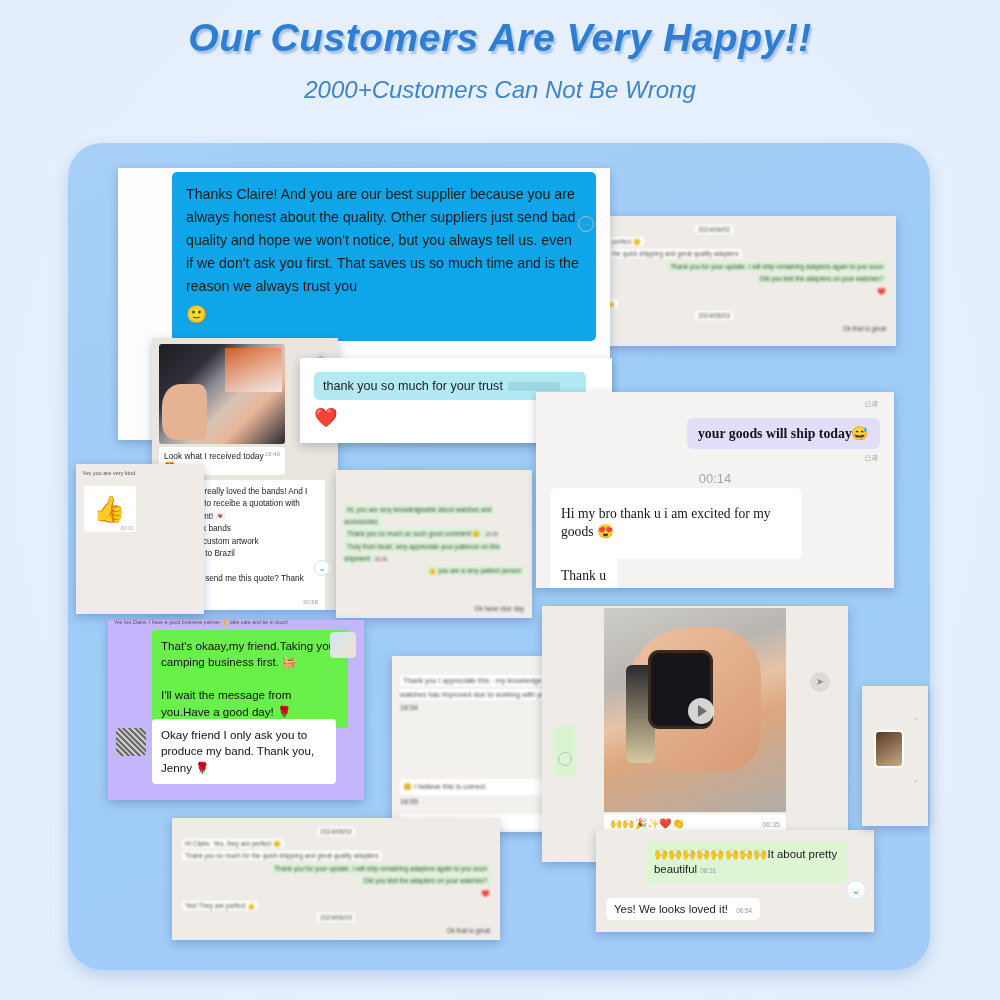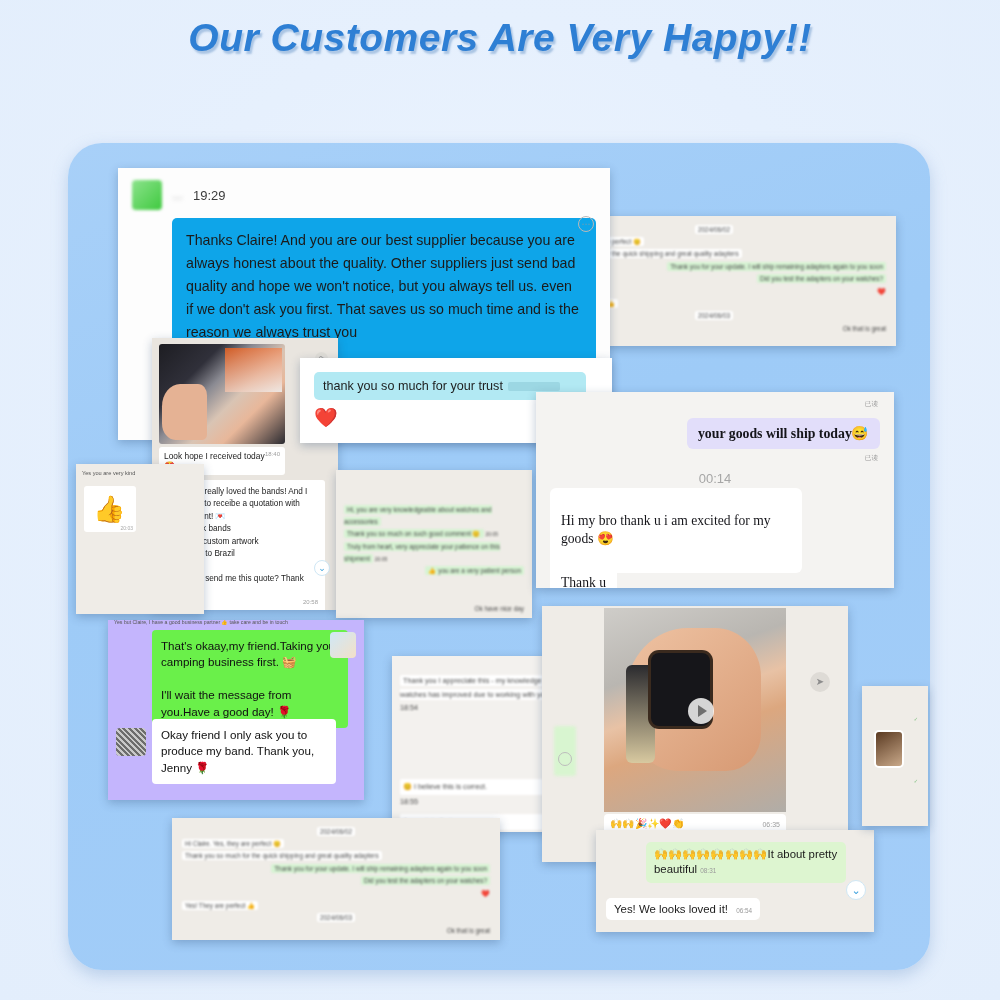--- a/index.html
+++ b/index.html
@@ -120,21 +120,21 @@
   #card-thumb .stk .t{ position:absolute; right:3px; bottom:1px; font-size:5px; color:#a8a8a8; line-height:1;}
 
   
   #card-green-mid { left: 336px; top: 470px; width: 196px; height: 148px; background:#efece7; }
 
   
   #card-ship { left: 536px; top: 392px; width: 358px; height: 196px; background:#f4f3f1; }
   #card-ship .pb { position:absolute; right:14px; top:26px; background:#e2defa; border-radius:6px; padding:7px 11px; font-size:13.8px; font-weight:bold; color:#15151a; font-family:"Liberation Serif", serif; }
   #card-ship .tick { position:absolute; right:16px; font-size:6.6px; color:#9a9a9a; }
   #card-ship .mid  { position:absolute; left:0; right:0; text-align:center; top:79px; font-size:13px; color:#a6a6a6; }
-  #card-ship .wb   { position:absolute; left:14px; background:#fff; border-radius:6px; padding:24px 11px; font-size:13.6px; color:#15151a; font-family:"Liberation Serif", serif; line-height:1.35; }
+  #card-ship .wb   { position:absolute; left:14px; background:#fff; border-radius:6px; padding:17px 11px; font-size:13.6px; color:#15151a; font-family:"Liberation Serif", serif; line-height:1.35; }
   #card-ship .wb.a { top:96px; width:252px; }
   #card-ship .wb.b { top:158px; }
 
   
   #card-video { left: 542px; top: 606px; width: 306px; height: 256px; background:#efece7; }
   #card-video .vid { position:absolute; left:62px; top:2px; width:182px; height:204px;
     background: linear-gradient(160deg,#cfcdc9 0%, #b9b6b1 30%, #e8c2a5 46%, #dca77f 60%, #b0ada8 100%); overflow:hidden;}
   #card-video .vid .wrist{ position:absolute; left:12%; top:10%; width:74%; height:70%; background:linear-gradient(140deg,#eec2a2,#d79a74); border-radius:46% 34% 26% 40%; }
   #card-video .vid .watch{ position:absolute; left:26%; top:22%; width:32%; height:36%; background:#16161a; border-radius:8px; box-shadow:0 0 0 3px #3a2a1e;}
   #card-video .vid .band { position:absolute; left:12%; top:28%; width:16%; height:48%; background:linear-gradient(180deg,#2a2a2e,#d8c9a0); border-radius:6px;}
@@ -168,20 +168,21 @@
   #card-sliver .tk { position:absolute; right:10px; font-size:5px; color:#7bbf7b;}
 
   
   #card-mid-strip { left: 392px; top: 656px; width: 176px; height: 176px; background:#f3f1ee; }
 </style>
 </head>
 <body>
 
 <div id="header">
   <div id="title">Our Customers Are Very Happy!!</div>
+  <div id="subtitle">2000+Customers Can Not Be Wrong</div>
 </div>
 
 <div id="panel"></div>
 
 <div id="cards">
 
   <div class="card" id="card-chat-tr">
     <div class="blurtext" style="padding:8px 10px;">
       <span class="c"><span class="w">2024/06/02</span></span>
       <span class="w">Hi Claire. Yes, they are perfect 😊</span><br>
@@ -189,41 +190,36 @@
       <span class="rr"><span class="g">Thank you for your update. I will ship remaining adapters again to you soon</span></span>
       <span class="rr"><span class="g">Did you test the adapters on your watches?</span></span>
       <span class="rr" style="color:#d33;filter:none;font-size:7px;">❤️</span>
       <span class="w">Yes! They are perfect 👍</span><br>
       <span class="c"><span class="w">2024/06/03</span></span>
       <span class="rr">Ok that is great</span>
     </div>
   </div>
 
   <div class="card" id="card-testimonial">
-    <div class="hdr">
-      <div class="avatar"></div>
-      <span class="nm">…</span>
-      <span class="tm">19:29</span>
-    </div>
     <div class="dots">⋯</div>
     <div class="body">
       <span>Thanks Claire! And you are our best supplier because you are always honest about the quality. Other suppliers just send bad quality and hope we won't notice, but you always tell us. even if we don't ask you first. That saves us so much time and is the reason we always trust you</span>
       <span class="smile">🙂</span>
     </div>
   </div>
 
   <div class="card" id="card-photo">
     <div class="ph">
         <div class="scr"></div>
         <div class="hand"></div>
       </div>
     <div class="rel">⟳</div>
     <div class="cap">
       <span class="t">18:40</span>
-      <span>Look hope I received today</span>
+      <span>Look what I received today</span>
       <span class="e">🤩</span>
     </div>
     <div class="msg">
       <span>Jenny, we really loved the bands! And I would like to receibe a quotation with artwork print! 💌</span><br>
       • <span>100 black bands</span><br>
       • <span>With my custom artwork</span><br>
       • <span>Shipping to Brazil</span><br><br>
       <span>Could you send me this quote? Thank you!</span>
       <span class="t">20:58</span>
     </div>

